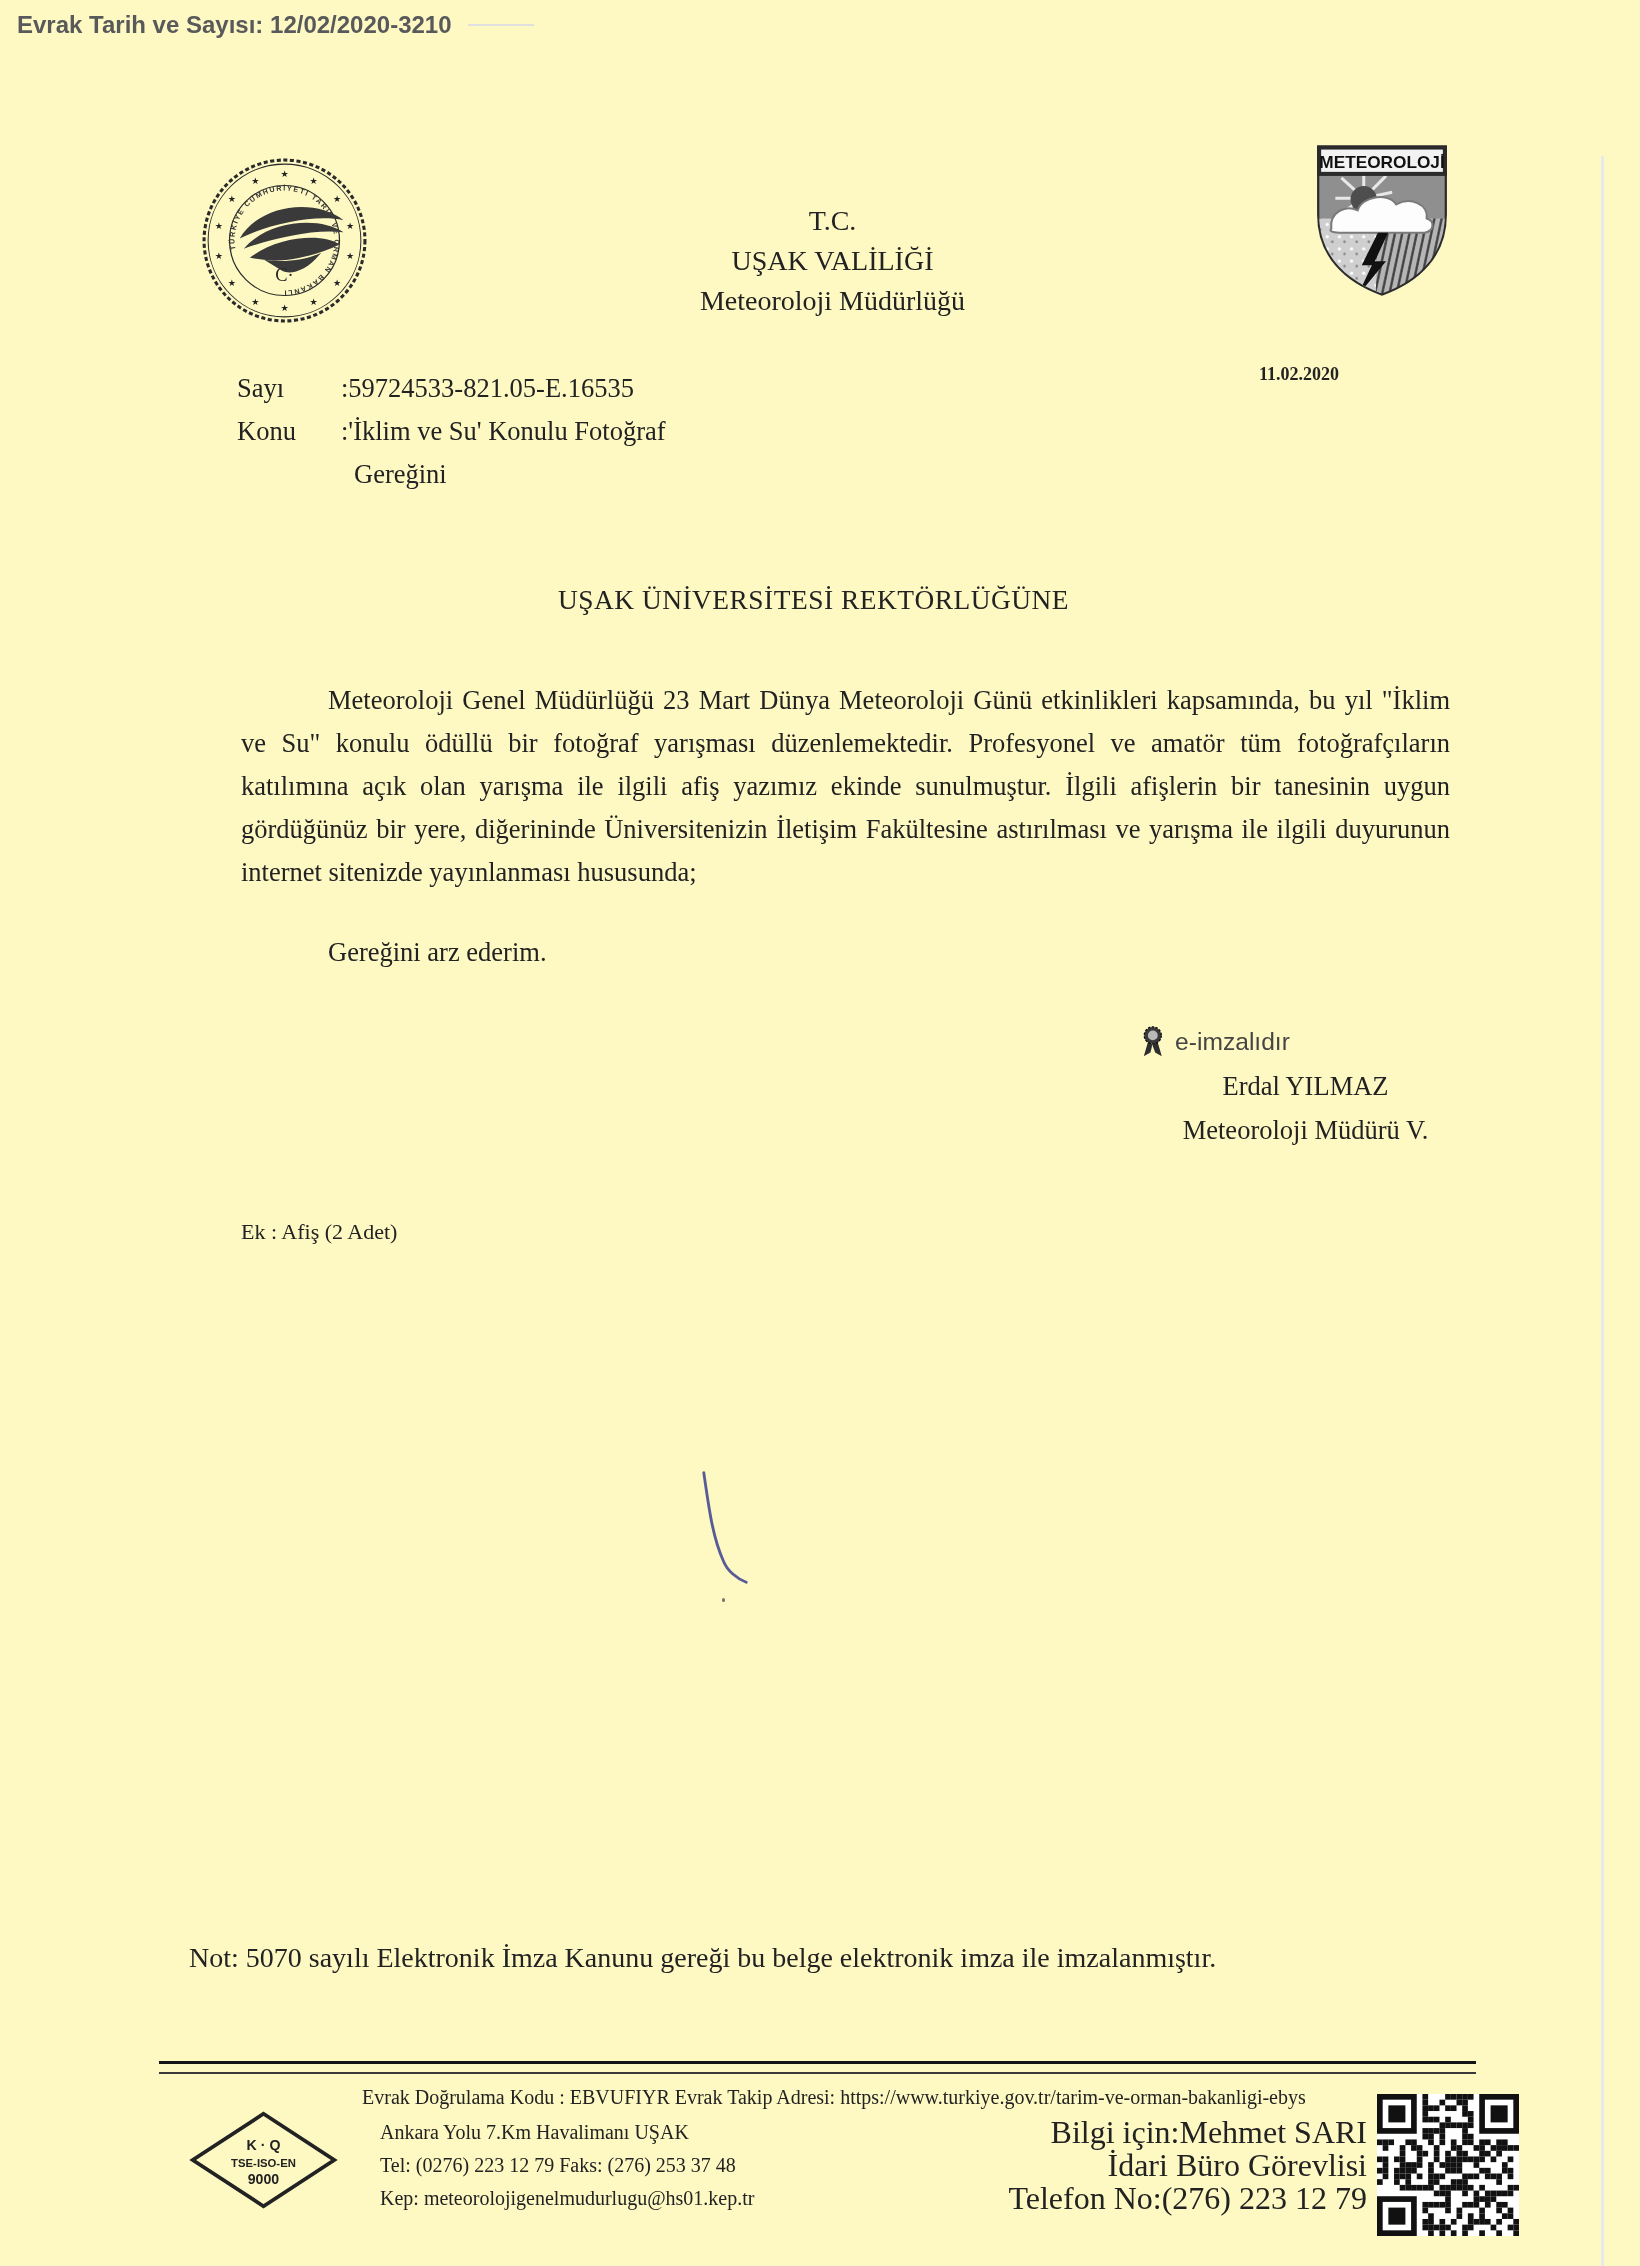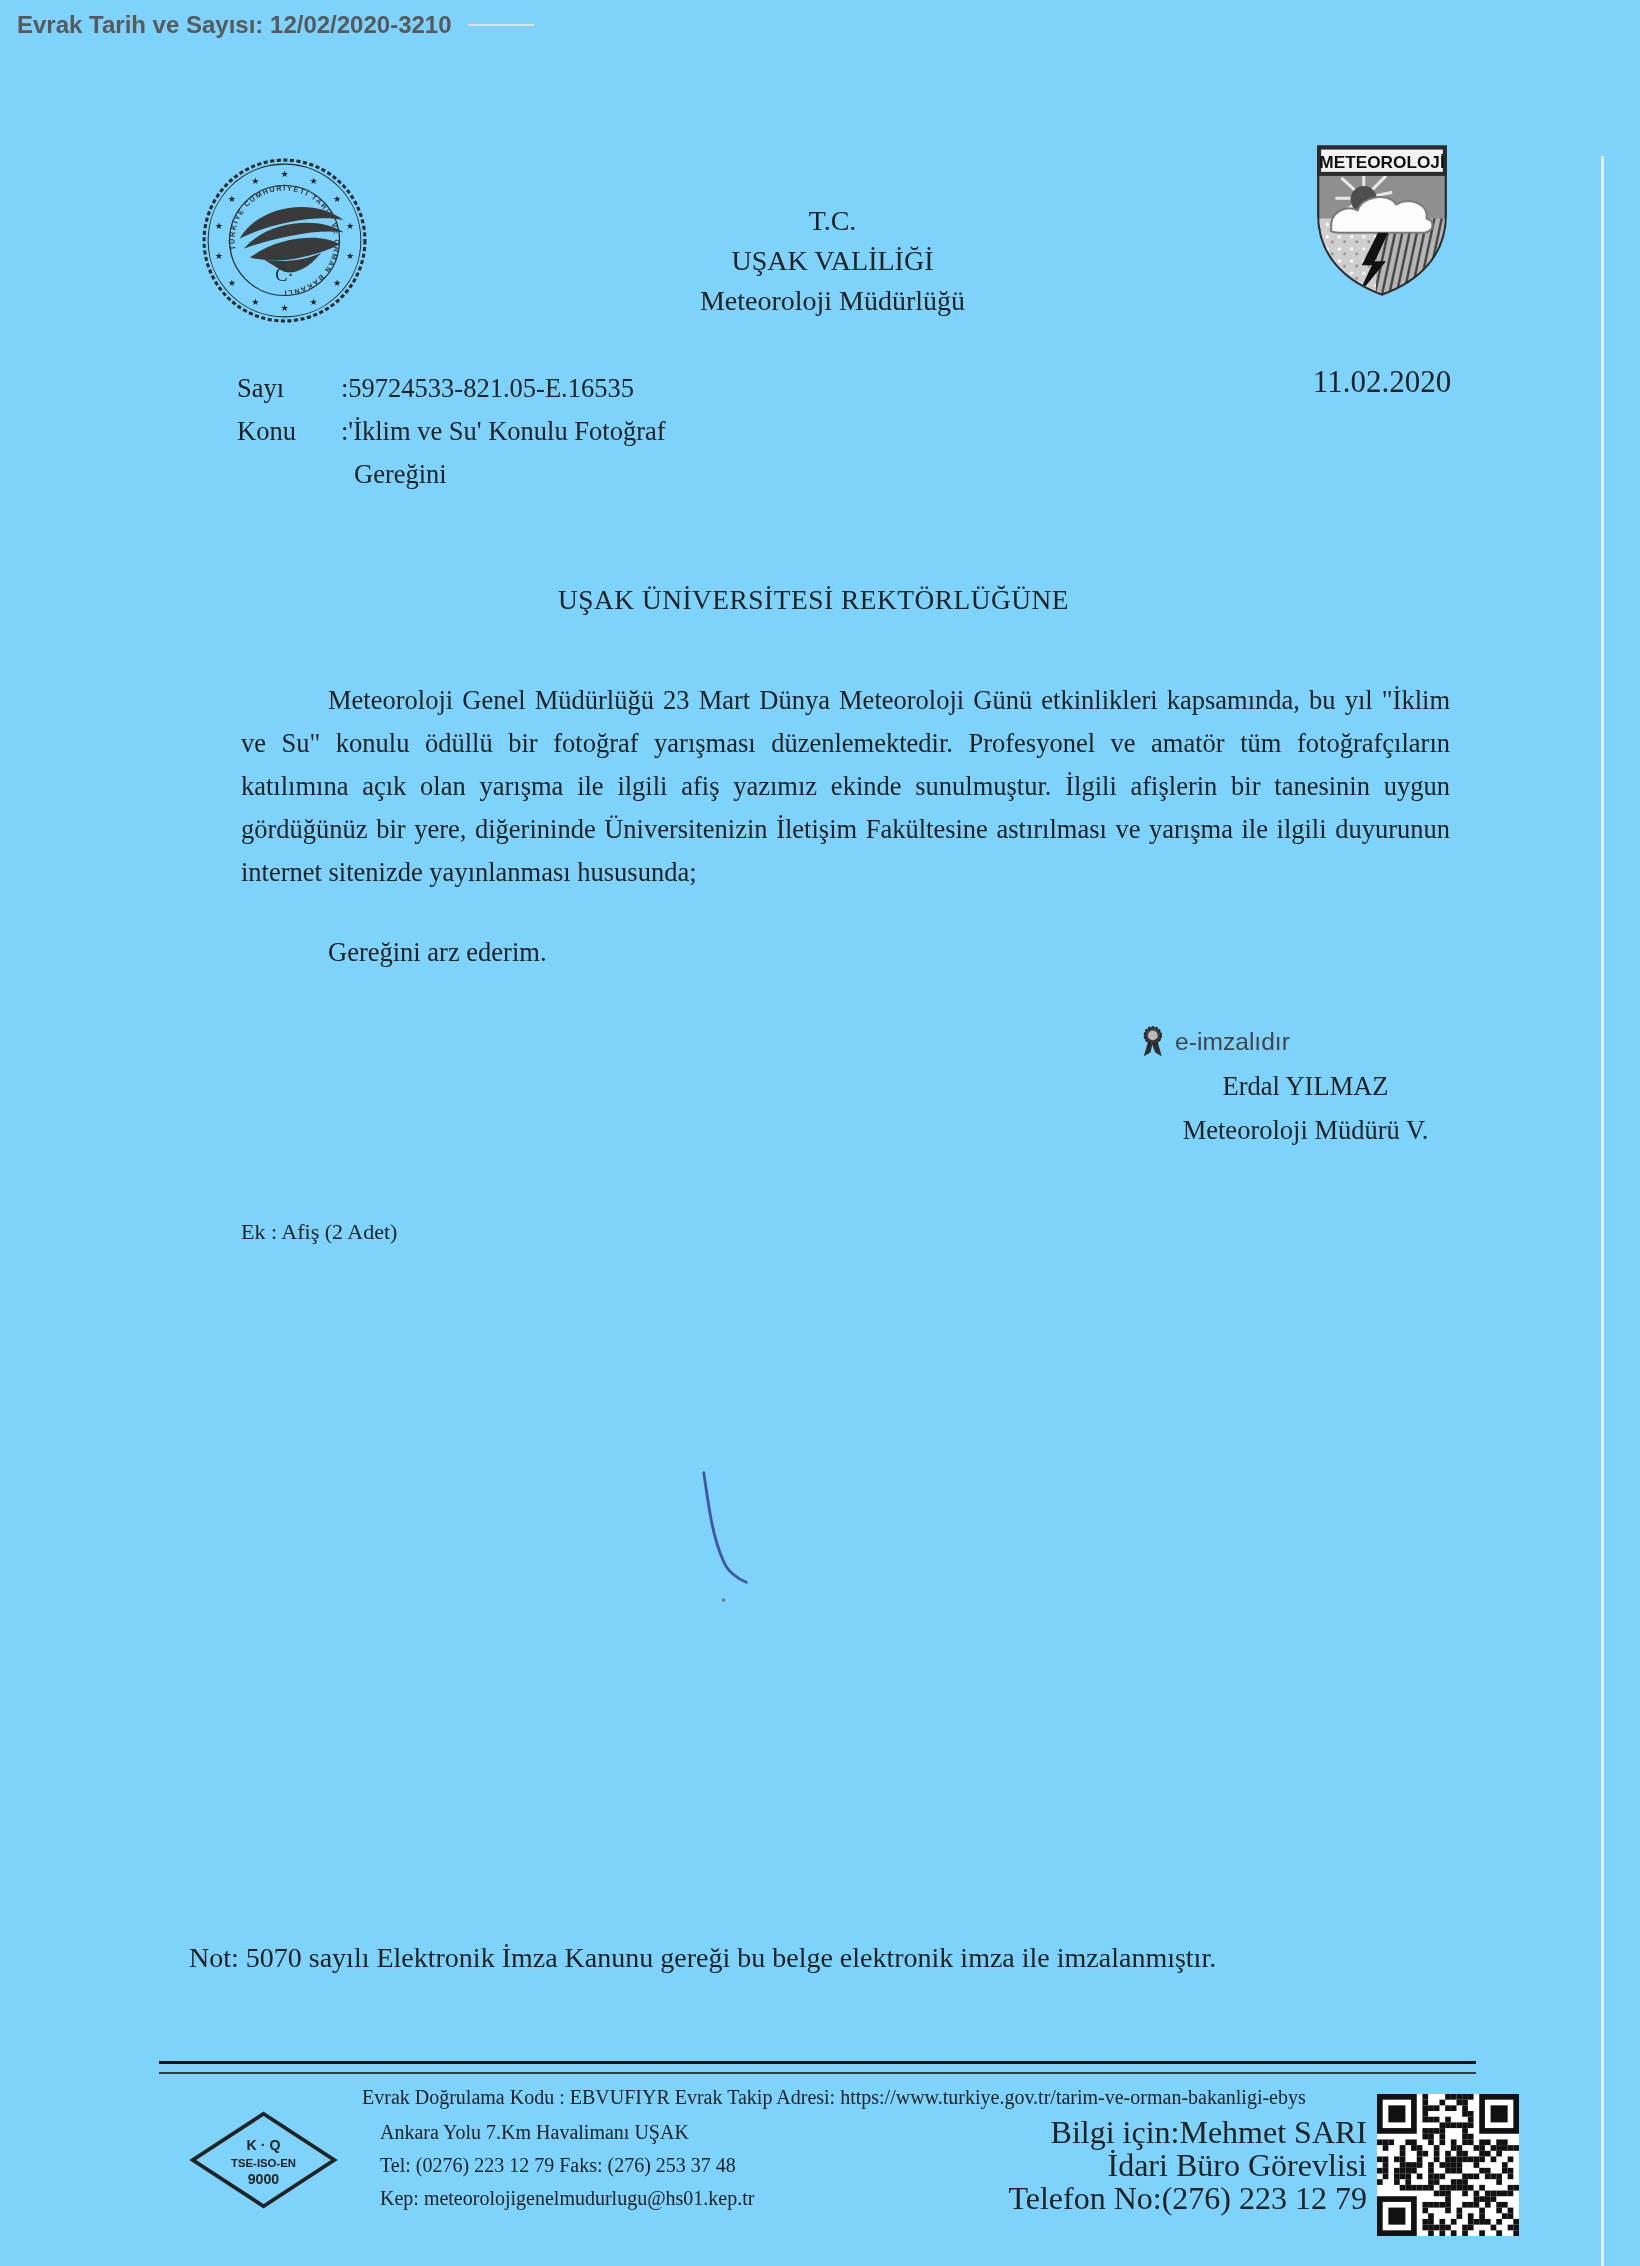--- a/index.html
+++ b/index.html
@@ -1,24 +1,24 @@
 <!DOCTYPE html>
 <html style="font-size:15px"><head>
 <meta charset="utf-8">
 <style>
   html,body{margin:0;padding:0;background:#9a9a9a;}
-  .page{position:relative;width:1641px;height:2267px;background:#7dd3fc;overflow:hidden;
+  .page{position:relative;width:1641px;height:2267px;background:#fef9c3;overflow:hidden;
         font-family:"Liberation Serif",serif;color:#222;}
   .abs{position:absolute;}
   
   .stamp{left:17px;top:11.4px;font-family:"Liberation Sans",sans-serif;font-weight:bold;
          font-size:24px;color:#58595b;}
   
   .hdr-center{left:473px;top:201px;width:719px;text-align:center;font-size:28px;line-height:40px;}
-  .hdr-date{left:1259px;top:364px;width:246px;text-align:center;font-size:31px;}
+  .hdr-date{left:1259px;top:364px;width:246px;text-align:left;font-size:18px;font-weight:bold;}
   
   .meta{left:237px;top:367px;font-size:26.5px;line-height:43px;}
   .meta-row{display:flex;}
   .meta-label{width:104px;}
   .konu-wrap2{padding-left:117px;}
   
   .recipient{left:151px;top:585px;width:1325px;text-align:center;font-size:27.4px;letter-spacing:0.5px;}
   
   .body-par{left:241px;top:679px;width:1209px;font-size:26.5px;line-height:43px;
             text-align:justify;text-indent:87px;}

